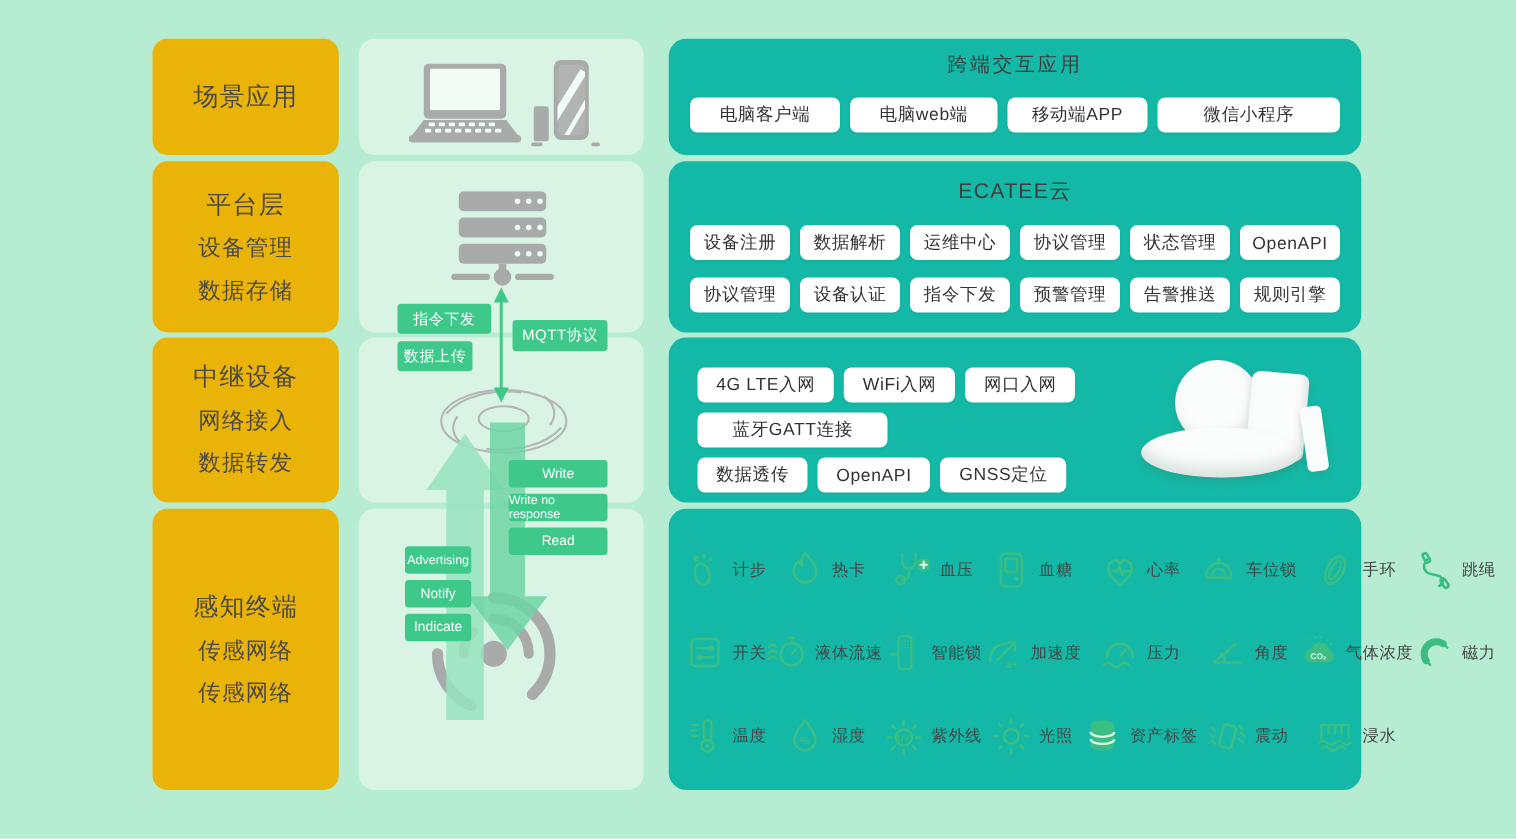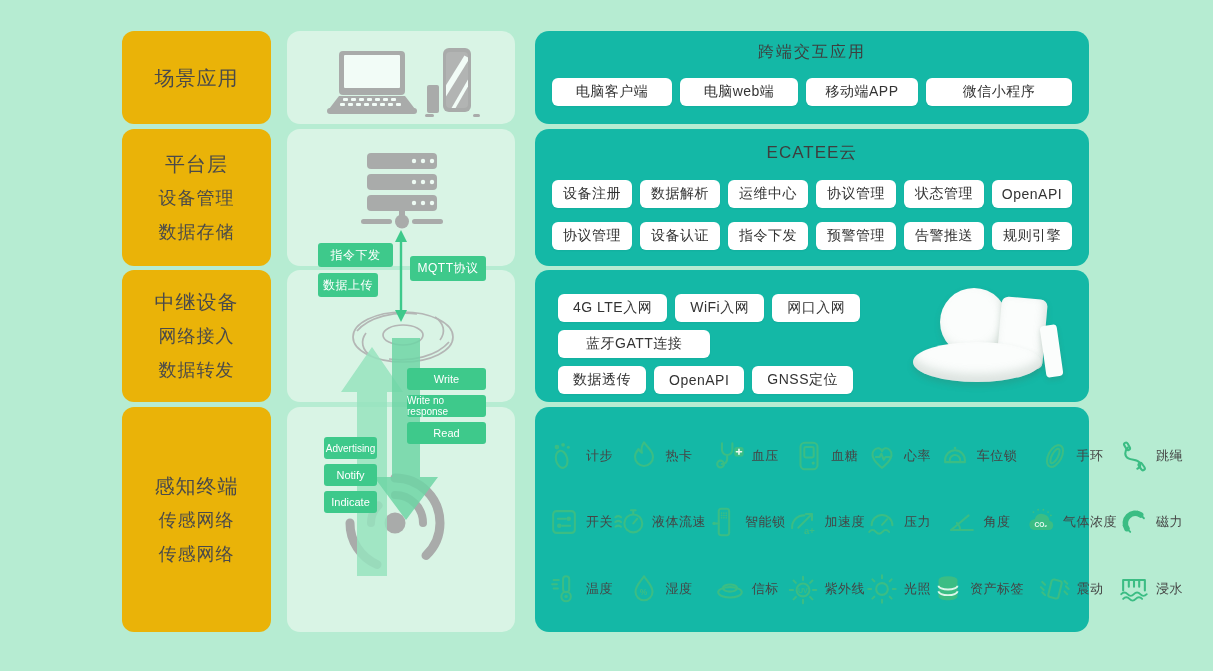--- a/index.html
+++ b/index.html
@@ -484,31 +484,20 @@
                 <text x="13.6" y="24.8" font-size="9" font-weight="bold" fill="#3bbd84" stroke="none" font-family="sans-serif">%</text>
               </g>
             </svg>
           </span>
           <span class="glabel">湿度</span>
         </div>
       <div class="cell">
           <span class="gicon">
             <svg viewBox="0 0 36 36">
               <g fill="none" stroke="#3bbd84" stroke-width="2.2" stroke-linecap="round" stroke-linejoin="round">
-                <ellipse cx="18" cy="21.5" rx="12.5" ry="5.5"></ellipse>
-                <ellipse cx="18" cy="17" rx="7.5" ry="3.8"></ellipse>
-              </g>
-            </svg>
-          </span>
-          <span class="glabel">信标</span>
-        </div>
-      <div class="cell">
-          <span class="gicon">
-            <svg viewBox="0 0 36 36">
-              <g fill="none" stroke="#3bbd84" stroke-width="2.2" stroke-linecap="round" stroke-linejoin="round">
                 <circle cx="18" cy="19" r="6.8"></circle>
                 <text x="12.6" y="21.8" font-size="7.5" font-weight="bold" fill="#3bbd84" stroke="none" font-family="sans-serif">UV</text>
                 <path d="M18 8.5V5M18 33v-3.5M7.5 19H4M32 19h-3.5M10.5 11.5L8 9M25.5 11.5L28 9M10.5 26.5L8 29M25.5 26.5L28 29"></path>
               </g>
             </svg>
           </span>
           <span class="glabel">紫外线</span>
         </div>
       <div class="cell">
           <span class="gicon">

